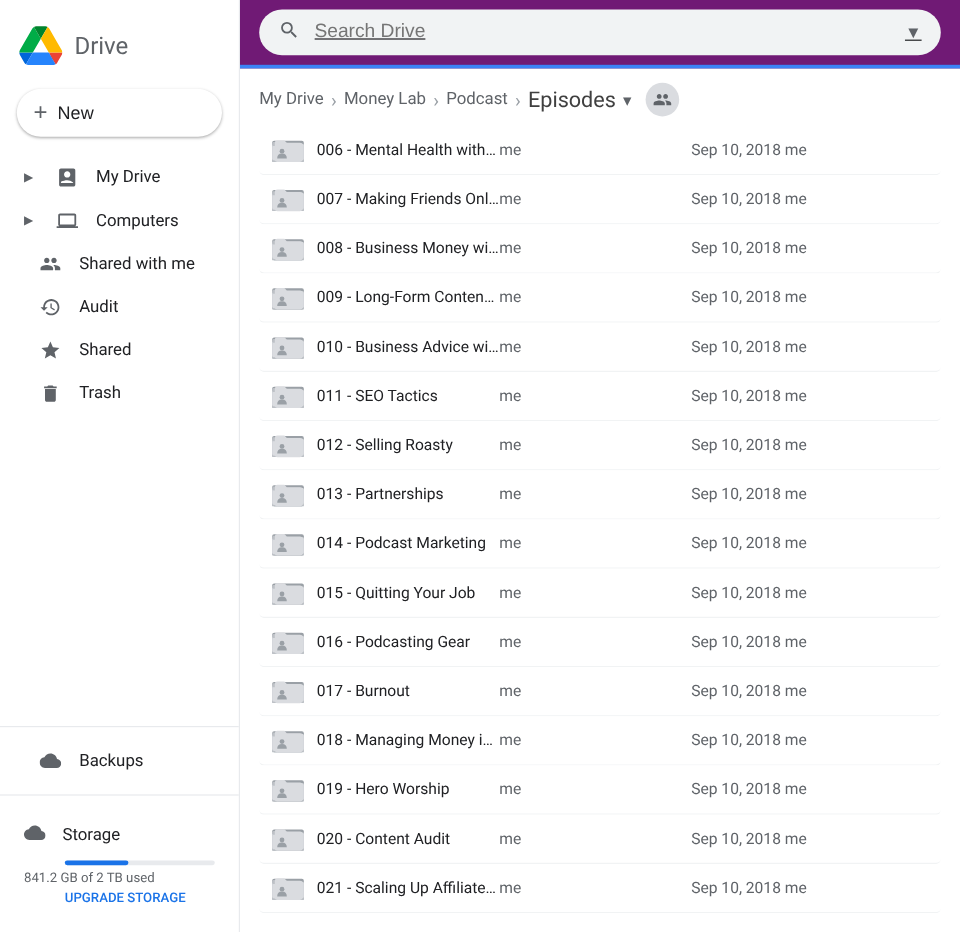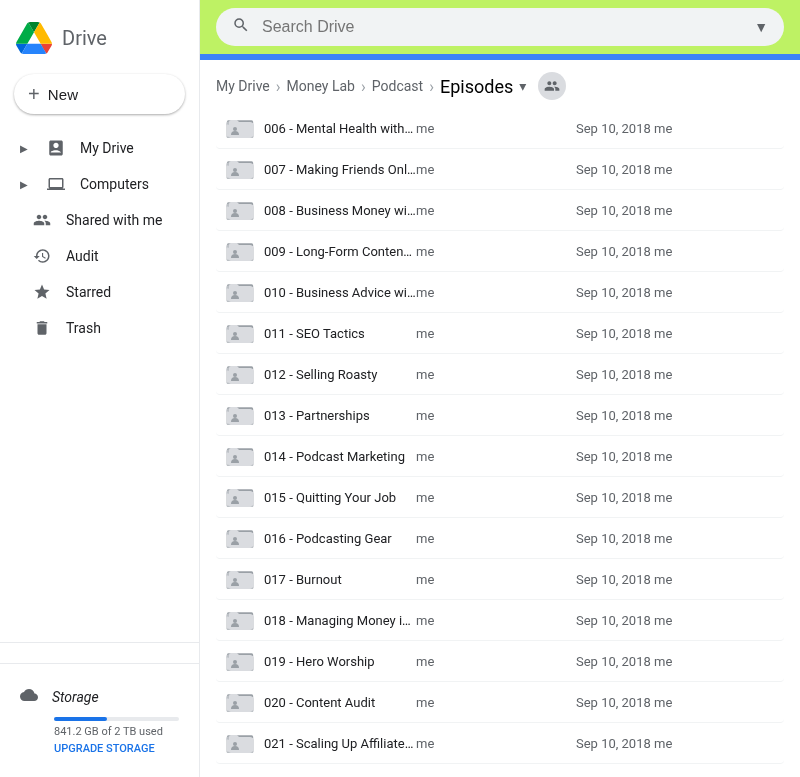--- a/index.html
+++ b/index.html
@@ -111,41 +111,39 @@
     }
 
     .storage-label {
       display: flex;
       align-items: center;
       gap: 14px;
       font-size: 14px;
       color: #202124;
       cursor: pointer;
       margin-bottom: 10px;
-      font-style: italic;
     }
 
     .storage-bar-bg {
       height: 4px;
       background: #e8eaed;
       border-radius: 2px;
       margin: 6px 0 4px 34px;
     }
 
     .storage-bar-fill {
       height: 100%;
       background: #1a73e8;
       border-radius: 2px;
       width: 42%;
     }
 
     .storage-text {
       font-size: 11px;
       color: #5f6368;
-      margin-left: 34px;
     }
 
     .upgrade-link {
       font-size: 11px;
       color: #1a73e8;
       margin-left: 34px;
       cursor: pointer;
       text-transform: uppercase;
       font-weight: 500;
       display: block;
@@ -158,23 +156,24 @@
       display: flex;
       flex-direction: column;
       overflow: hidden;
     }
 
     
     .topbar {
       display: flex;
       align-items: center;
       padding: 8px 16px;
-      border-bottom: 6px solid #3b82f6;
-      background: #bef264;
+      border-bottom: 3px solid #3b82f6;
+      background: #701a75;
       gap: 12px;
+      text-decoration: underline;
     }
 
     .search-bar {
       flex: 1;
       display: flex;
       align-items: center;
       background: #f1f3f4;
       border-radius: 24px;
       padding: 8px 16px;
       gap: 12px;
@@ -215,21 +214,21 @@
       color: #5f6368;
     }
 
     .breadcrumb-separator {
       color: #9aa0a6;
       font-size: 16px;
       margin: 0 2px;
     }
 
     .breadcrumb-current {
-      color: #000000;
+      color: #404040;
       font-size: 18px;
       font-weight: 400;
     }
 
     .breadcrumb-dropdown {
       cursor: pointer;
       color: #5f6368;
       font-size: 14px;
       margin-left: 2px;
     }
@@ -396,34 +395,42 @@
           </svg>
       </span>
       <span>Audit</span>
     </div>
     <div class="nav-item">
       <span class="nav-icon" style="margin-left:12px">
         <svg width="18" height="18" viewBox="0 0 24 24" fill="#5f6368">
             <path d="M12 17.27L18.18 21l-1.64-7.03L22 9.24l-7.19-.61L12 2 9.19 8.63 2 9.24l5.46 4.73L5.82 21z"></path>
           </svg>
       </span>
-      <span>Starred</span>
+      <span>Shared</span>
     </div>
     <div class="nav-item">
       <span class="nav-icon" style="margin-left:12px">
         <svg width="18" height="18" viewBox="0 0 24 24" fill="#5f6368">
             <path d="M6 19c0 1.1.9 2 2 2h8c1.1 0 2-.9 2-2V7H6v12zM19 4h-3.5l-1-1h-5l-1 1H5v2h14V4z"></path>
           </svg>
       </span>
       <span>Trash</span>
     </div>
   </nav>
 
   <div class="sidebar-divider"></div>
 
+  <div class="nav-item" style="margin-left:0">
+    <span class="nav-icon" style="margin-left:12px">
+      <svg width="18" height="18" viewBox="0 0 24 24" fill="#5f6368">
+          <path d="M19.35 10.04C18.67 6.59 15.64 4 12 4 9.11 4 6.6 5.64 5.35 8.04 2.34 8.36 0 10.91 0 14c0 3.31 2.69 6 6 6h13c2.76 0 5-2.24 5-5 0-2.64-2.05-4.78-4.65-4.96z"></path>
+        </svg>
+    </span>
+    <span>Backups</span>
+  </div>
 
   <div class="sidebar-divider"></div>
 
   <div class="storage-section">
     <div class="storage-label">
       <span>
         <svg width="18" height="18" viewBox="0 0 24 24" fill="#5f6368">
             <path d="M19.35 10.04C18.67 6.59 15.64 4 12 4 9.11 4 6.6 5.64 5.35 8.04 2.34 8.36 0 10.91 0 14c0 3.31 2.69 6 6 6h13c2.76 0 5-2.24 5-5 0-2.64-2.05-4.78-4.65-4.96z"></path>
           </svg>
       </span>

